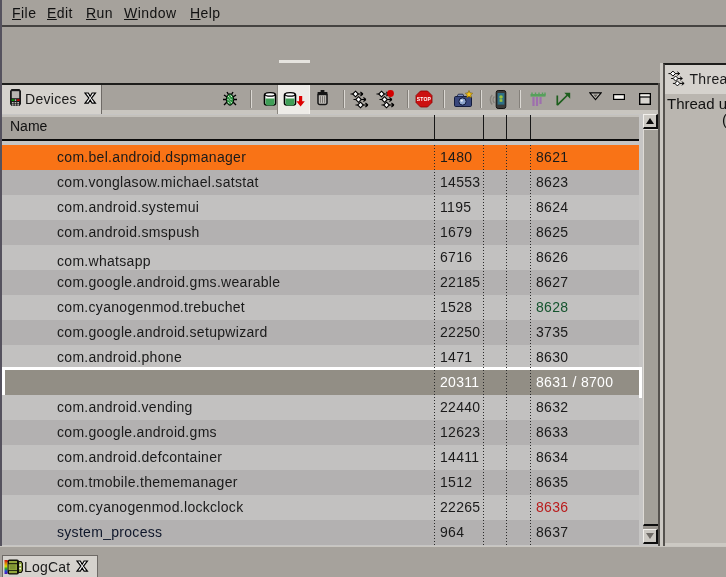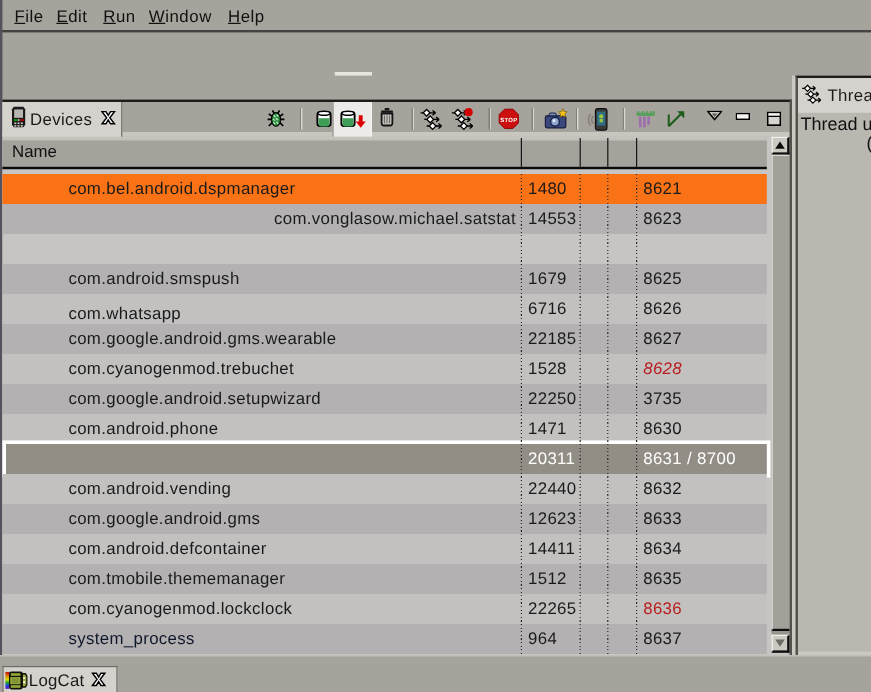--- a/index.html
+++ b/index.html
@@ -181,43 +181,48 @@
     <div class="abs" style="left:527.5px;top:0;width:1px;height:24px;background:#161616;"></div>
   </div>
 
   <div class="abs" id="rows" style="left:0;top:62px;width:637px;height:400px;">
       <div class="abs" style="left:0;top:0px;width:637px;height:25px;background:#f97316;">
         <div class="abs" style="left:55px;top:0;width:373px;height:25px;line-height:25px;font-size:14px;letter-spacing:0.3px;color:#1a1a1a;white-space:nowrap;">com.bel.android.dspmanager</div>
         <div class="abs" style="left:438px;top:0;height:25px;line-height:25px;font-size:14px;letter-spacing:0.3px;color:#1a1a1a;">1480</div>
         <div class="abs" style="left:534px;top:0;height:25px;line-height:25px;font-size:14px;letter-spacing:0.3px;color:#1a1a1a;white-space:nowrap;">8621</div>
       </div>
       <div class="abs" style="left:0;top:25px;width:637px;height:25px;background:#b3b1b1;">
-        <div class="abs" style="left:55px;top:0;width:373px;height:25px;line-height:25px;font-size:14px;letter-spacing:0.3px;color:#1a1a1a;white-space:nowrap;text-align:right;">com.vonglasow.michael.satstat</div>
+        <div class="abs" style="left:55px;top:0;width:373px;height:25px;line-height:25px;font-size:14px;letter-spacing:0.3px;color:#1a1a1a;white-space:nowrap;">com.vonglasow.michael.satstat</div>
         <div class="abs" style="left:438px;top:0;height:25px;line-height:25px;font-size:14px;letter-spacing:0.3px;color:#1a1a1a;">14553</div>
         <div class="abs" style="left:534px;top:0;height:25px;line-height:25px;font-size:14px;letter-spacing:0.3px;color:#1a1a1a;white-space:nowrap;">8623</div>
+      </div>
+      <div class="abs" style="left:0;top:50px;width:637px;height:25px;background:#c2c1c0;">
+        <div class="abs" style="left:55px;top:0;width:373px;height:25px;line-height:25px;font-size:14px;letter-spacing:0.3px;color:#1a1a1a;white-space:nowrap;">com.android.systemui</div>
+        <div class="abs" style="left:438px;top:0;height:25px;line-height:25px;font-size:14px;letter-spacing:0.3px;color:#1a1a1a;">1195</div>
+        <div class="abs" style="left:534px;top:0;height:25px;line-height:25px;font-size:14px;letter-spacing:0.3px;color:#1a1a1a;white-space:nowrap;">8624</div>
       </div>
       <div class="abs" style="left:0;top:75px;width:637px;height:25px;background:#b3b1b1;">
         <div class="abs" style="left:55px;top:0;width:373px;height:25px;line-height:25px;font-size:14px;letter-spacing:0.3px;color:#1a1a1a;white-space:nowrap;">com.android.smspush</div>
         <div class="abs" style="left:438px;top:0;height:25px;line-height:25px;font-size:14px;letter-spacing:0.3px;color:#1a1a1a;">1679</div>
         <div class="abs" style="left:534px;top:0;height:25px;line-height:25px;font-size:14px;letter-spacing:0.3px;color:#1a1a1a;white-space:nowrap;">8625</div>
       </div>
       <div class="abs" style="left:0;top:100px;width:637px;height:25px;background:#c2c1c0;">
         <div class="abs" style="left:55px;top:4px;width:373px;height:25px;line-height:25px;font-size:14px;letter-spacing:0.3px;color:#1a1a1a;white-space:nowrap;">com.whatsapp</div>
         <div class="abs" style="left:438px;top:0;height:25px;line-height:25px;font-size:14px;letter-spacing:0.3px;color:#1a1a1a;">6716</div>
         <div class="abs" style="left:534px;top:0;height:25px;line-height:25px;font-size:14px;letter-spacing:0.3px;color:#1a1a1a;white-space:nowrap;">8626</div>
       </div>
       <div class="abs" style="left:0;top:125px;width:637px;height:25px;background:#b3b1b1;">
         <div class="abs" style="left:55px;top:0;width:373px;height:16px;line-height:25px;font-size:14px;letter-spacing:0.3px;color:#1a1a1a;white-space:nowrap;">com.google.android.gms.wearable</div>
         <div class="abs" style="left:438px;top:0;height:25px;line-height:25px;font-size:14px;letter-spacing:0.3px;color:#1a1a1a;">22185</div>
         <div class="abs" style="left:534px;top:0;height:25px;line-height:25px;font-size:14px;letter-spacing:0.3px;color:#1a1a1a;white-space:nowrap;">8627</div>
       </div>
       <div class="abs" style="left:0;top:150px;width:637px;height:25px;background:#c2c1c0;">
         <div class="abs" style="left:55px;top:0;width:373px;height:25px;line-height:25px;font-size:14px;letter-spacing:0.3px;color:#1a1a1a;white-space:nowrap;">com.cyanogenmod.trebuchet</div>
         <div class="abs" style="left:438px;top:0;height:25px;line-height:25px;font-size:14px;letter-spacing:0.3px;color:#1a1a1a;">1528</div>
-        <div class="abs" style="left:534px;top:0;height:25px;line-height:25px;font-size:14px;letter-spacing:0.3px;color:#b91c1c;white-space:nowrap;font-style:italic;">8628</div>
+        <div class="abs" style="left:534px;top:0;height:25px;line-height:25px;font-size:14px;letter-spacing:0.3px;color:#14532d;white-space:nowrap;">8628</div>
       </div>
       <div class="abs" style="left:0;top:175px;width:637px;height:25px;background:#b3b1b1;">
         <div class="abs" style="left:55px;top:0;width:373px;height:25px;line-height:25px;font-size:14px;letter-spacing:0.3px;color:#1a1a1a;white-space:nowrap;">com.google.android.setupwizard</div>
         <div class="abs" style="left:438px;top:0;height:25px;line-height:25px;font-size:14px;letter-spacing:0.3px;color:#1a1a1a;">22250</div>
         <div class="abs" style="left:534px;top:0;height:25px;line-height:25px;font-size:14px;letter-spacing:0.3px;color:#1a1a1a;white-space:nowrap;">3735</div>
       </div>
       <div class="abs" style="left:0;top:200px;width:637px;height:25px;background:#c2c1c0;">
         <div class="abs" style="left:55px;top:0;width:373px;height:25px;line-height:25px;font-size:14px;letter-spacing:0.3px;color:#1a1a1a;white-space:nowrap;">com.android.phone</div>
         <div class="abs" style="left:438px;top:0;height:25px;line-height:25px;font-size:14px;letter-spacing:0.3px;color:#1a1a1a;">1471</div>
         <div class="abs" style="left:534px;top:0;height:25px;line-height:25px;font-size:14px;letter-spacing:0.3px;color:#1a1a1a;white-space:nowrap;">8630</div>

